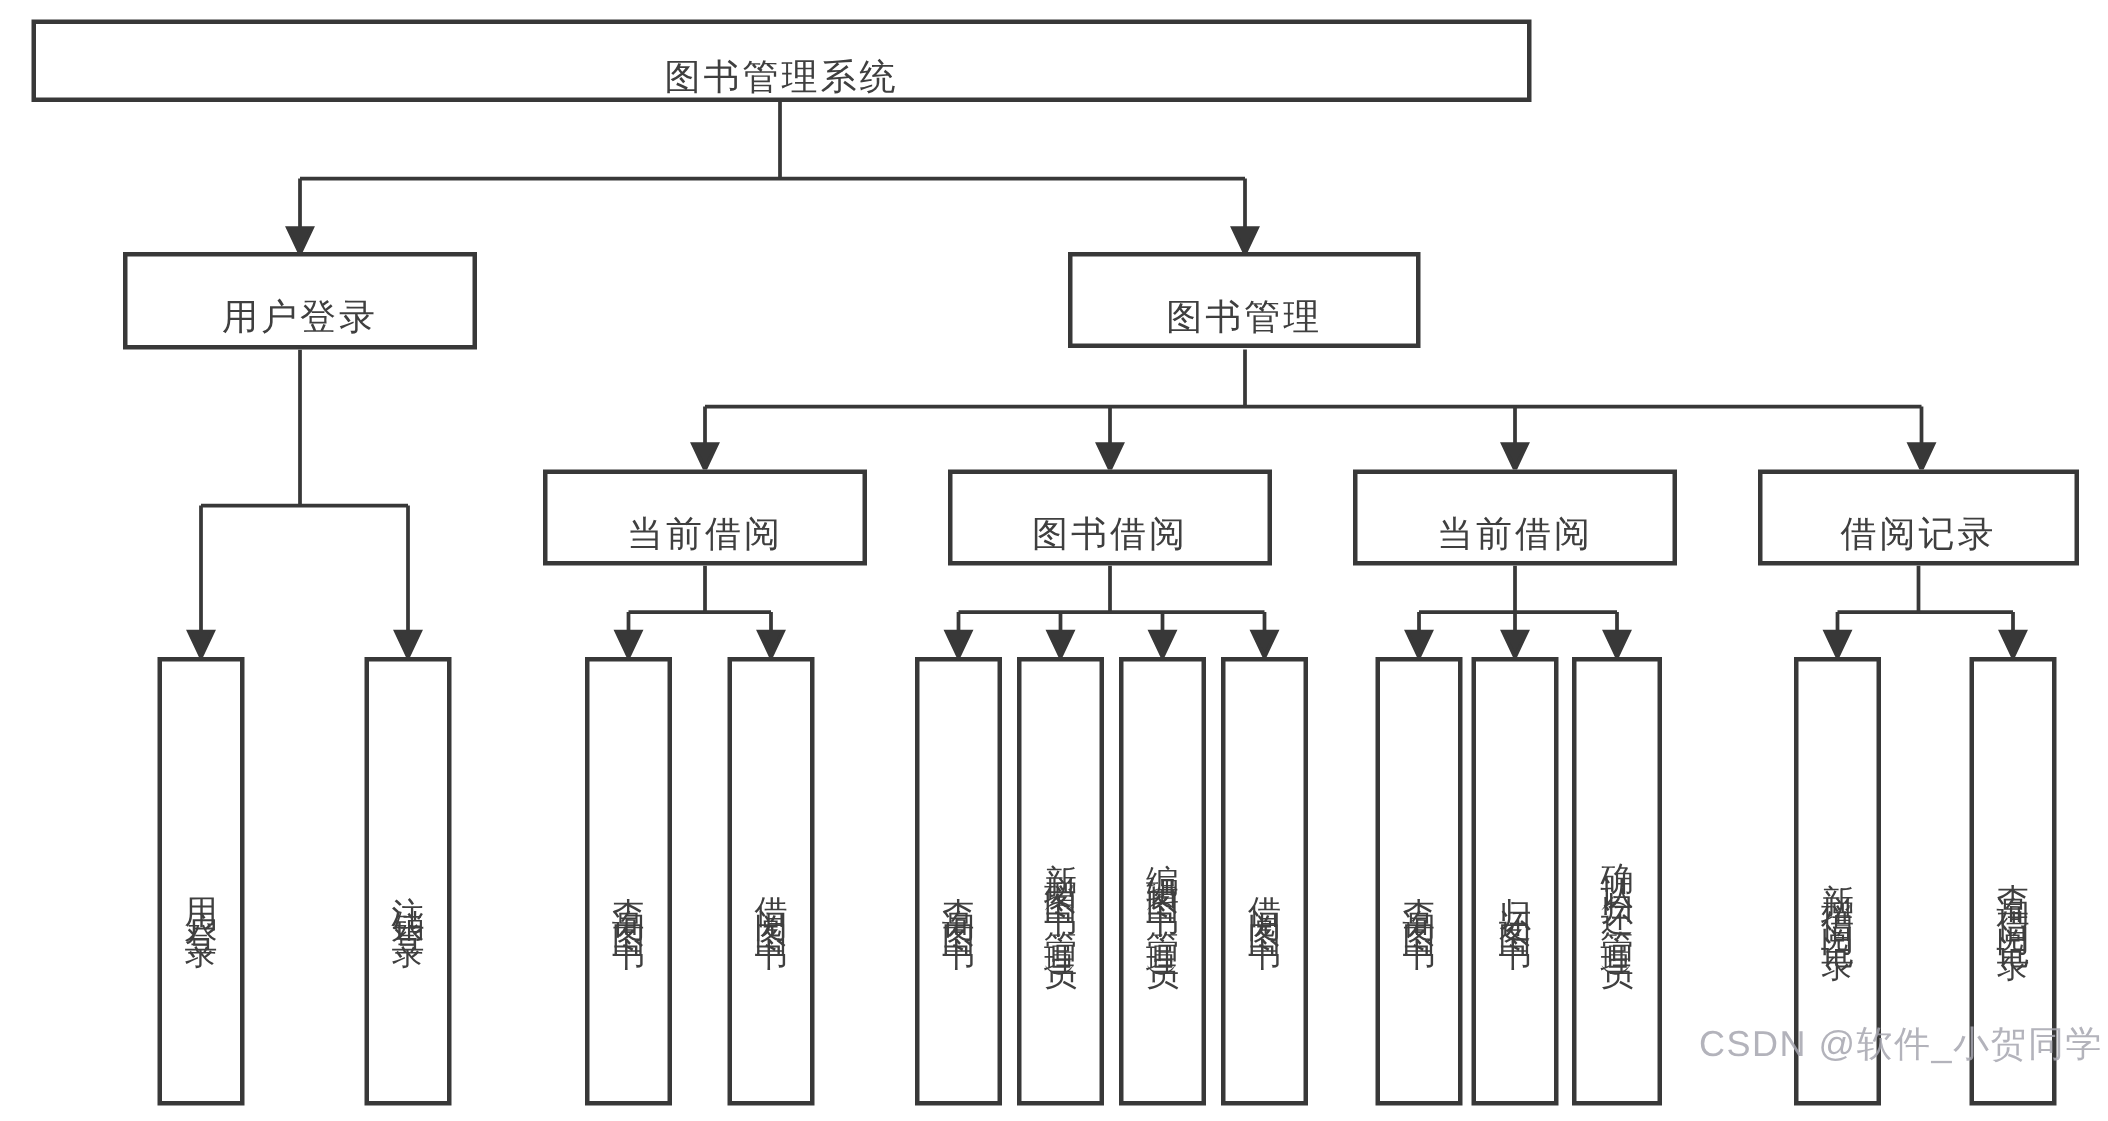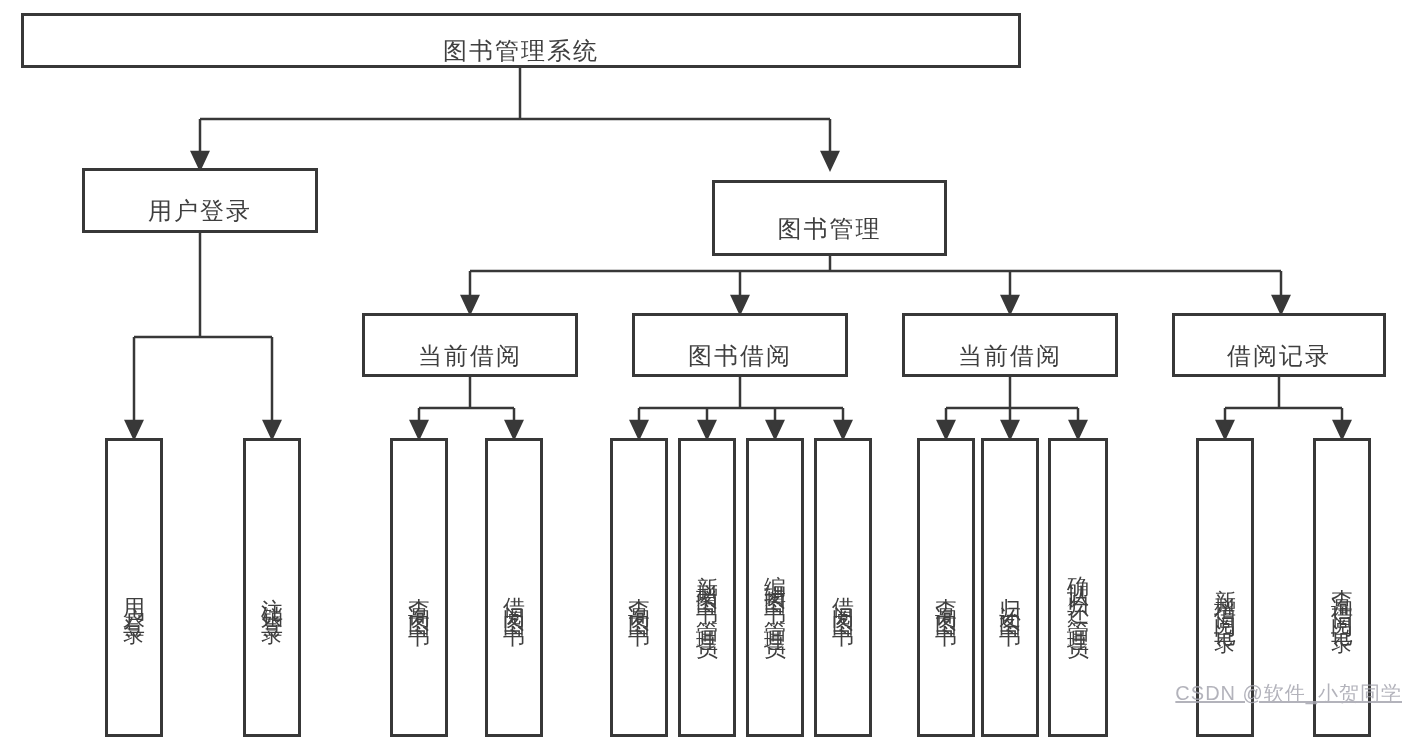--- a/index.html
+++ b/index.html
@@ -43,27 +43,26 @@
     text-orientation: mixed;
     font-size: 22px;
     letter-spacing: 9px;
     line-height: 1;
     white-space: nowrap;
   }
   .watermark {
     position: absolute;
     right: 3px;
     top: 680px;
-    font-size: 20px;
+    font-size: 24px;
     color: #a6a6b0;
     letter-spacing: 1px;
     opacity: 0.85;
     z-index: 4;
     white-space: nowrap;
-    text-decoration: underline;
   }
 </style>
 </head>
 <body>
 
 <div class="canvas">
 
   <svg class="connectors" width="1405" height="747" viewBox="0 0 1405 747" stroke="#383838" stroke-width="2.5" fill="#383838">
 
     <g>
@@ -140,21 +139,21 @@
     </g>
   </svg>
 
   <div class="box" style="left:21px;top:13px;width:1000px;height:55px">
     <span class="lbl">图书管理系统</span>
   </div>
 
   <div class="box" style="left:82px;top:168px;width:236px;height:65px">
     <span class="lbl">用户登录</span>
   </div>
-  <div class="box" style="left:712px;top:180px;width:235px;height:76px">
+  <div class="box" style="left:712px;top:168px;width:235px;height:64px">
     <span class="lbl">图书管理</span>
   </div>
 
   <div class="box" style="left:362px;top:313px;width:216px;height:64px">
     <span class="lbl">当前借阅</span>
   </div>
   <div class="box" style="left:632px;top:313px;width:216px;height:64px">
     <span class="lbl">图书借阅</span>
   </div>
   <div class="box" style="left:902px;top:313px;width:216px;height:64px">

